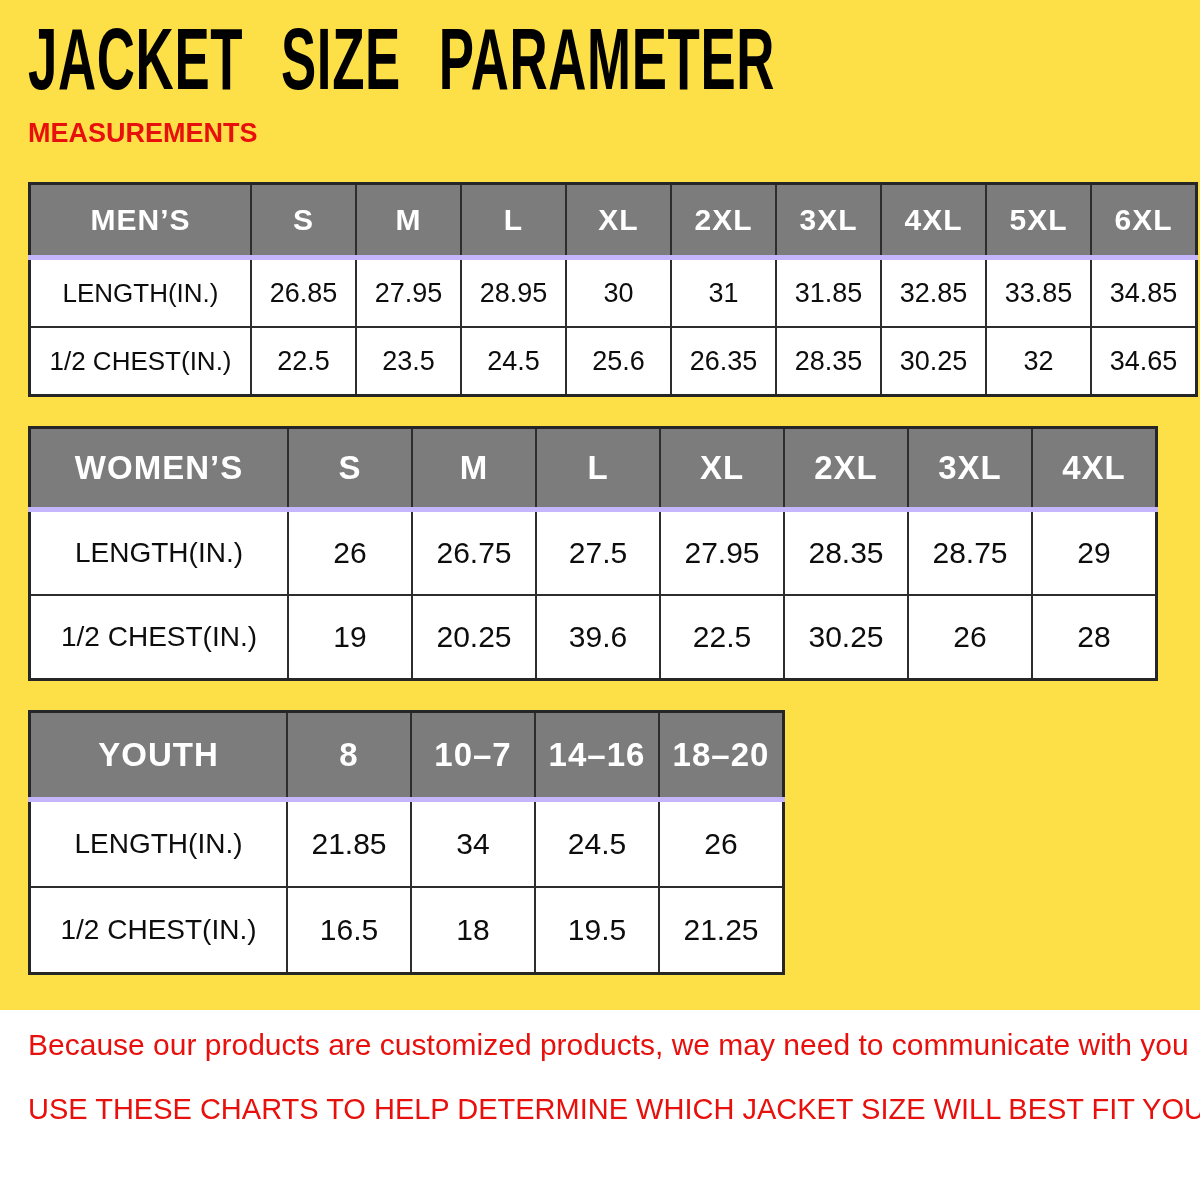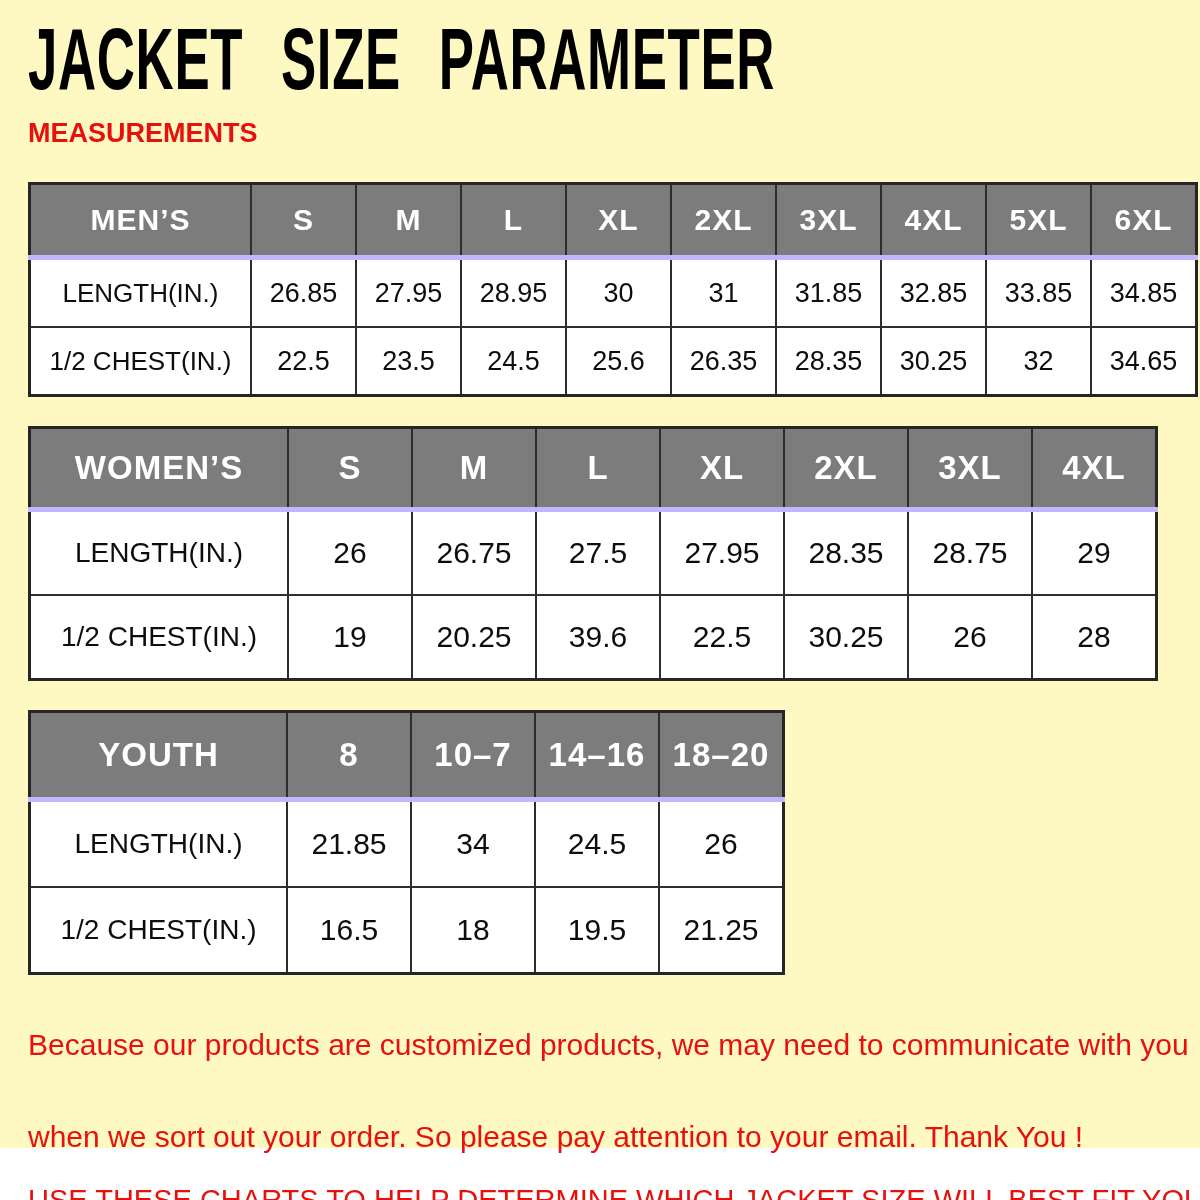--- a/index.html
+++ b/index.html
@@ -7,22 +7,22 @@
     padding: 0;
     background: #ffffff;
     width: 1200px;
     height: 1200px;
     overflow: hidden;
     font-family: "Liberation Sans", sans-serif;
   }
   .page {
     position: relative;
     width: 1200px;
-    height: 1148px;
-    background: #fef9c3;
+    height: 1010px;
+    background: #fde047;
   }
   .content {
     padding-left: 28px;
     padding-top: 20px;
   }
   h1.title {
     margin: 0;
     height: 80px;
     line-height: 80px;
     white-space: nowrap;
@@ -211,19 +211,18 @@
               <td>18</td>
               <td>19.5</td>
               <td>21.25</td>
             </tr>
           </tbody>
         </table>
       </div>
 
     <p class="footer-para">
       <span>Because our products are customized products, we may need to communicate with you</span>
-      <span>when we sort out your order. So please pay attention to your email. Thank You !</span>
     </p>
 
     <p class="footer-final">USE THESE CHARTS TO HELP DETERMINE WHICH JACKET SIZE WILL BEST FIT YOU.</p>
 
   </div>
 </div>
 
 </body></html>

